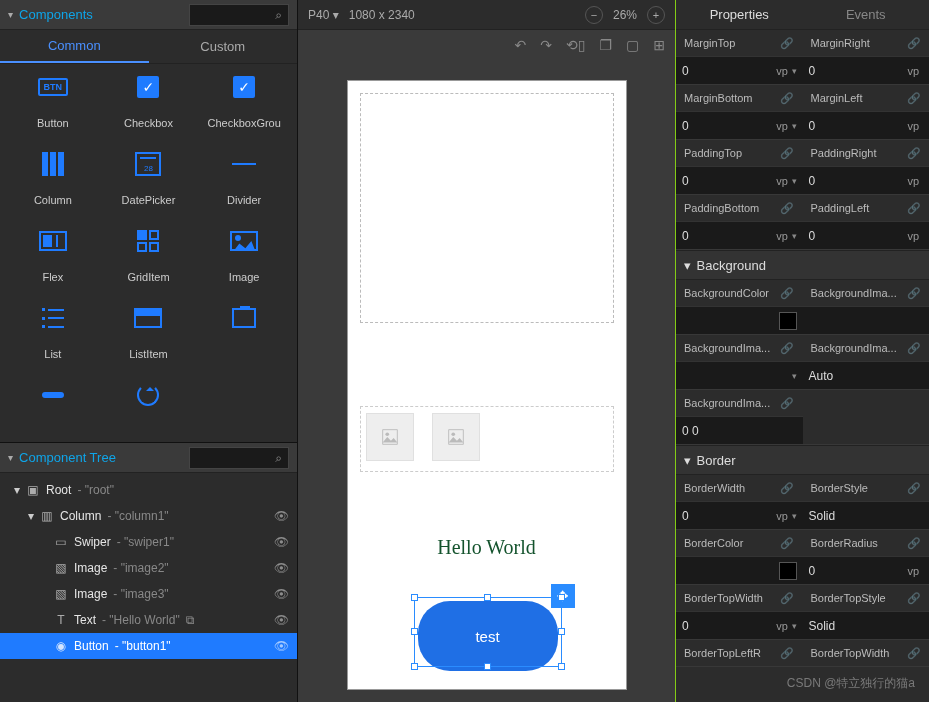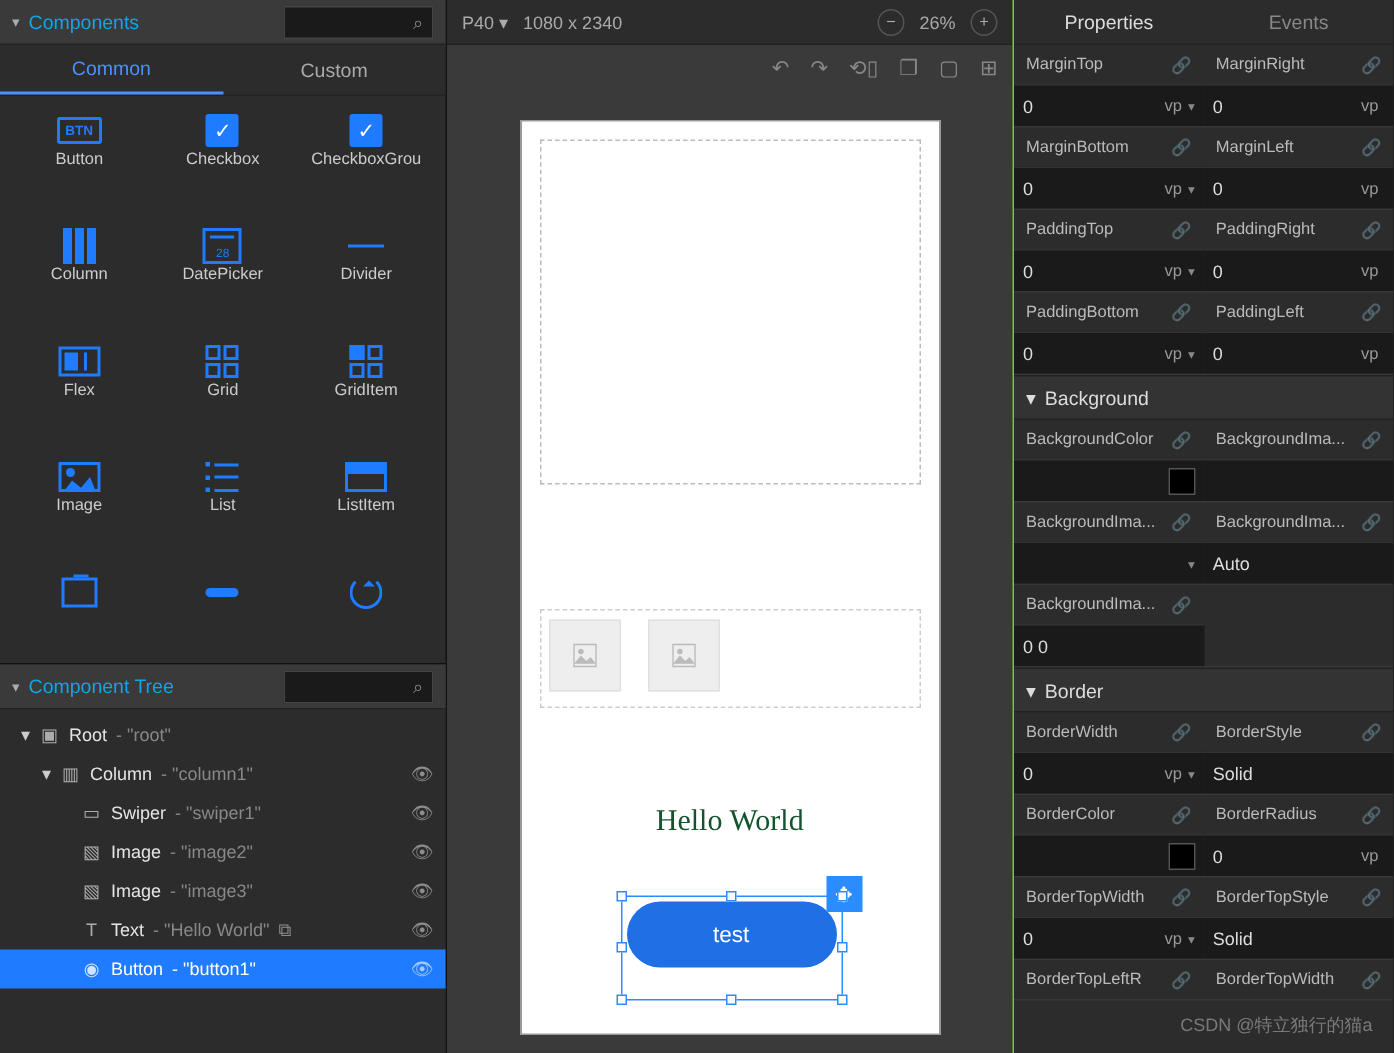--- a/index.html
+++ b/index.html
@@ -9,21 +9,21 @@
 
 .left { width: 298px; background: #2c2c2c; display: flex; flex-direction: column; border-right:1px solid #111;}
 .panel-hdr { background: #3a3a3a; height: 30px; display: flex; align-items: center; padding: 0 8px; gap: 6px; border-bottom:1px solid #222;}
 .panel-hdr .chev { font-size: 10px; color:#aaa;}
 .panel-hdr .title { flex: 1; font-size: 13px; color:#0ea5e9;}
 .search { background: #1a1a1a; border: 1px solid #444; height: 22px; width: 100px; display: flex; align-items: center; justify-content: flex-end; padding-right: 6px; color:#888;}
 .tabs { display: flex; height: 34px; background:#2c2c2c; border-bottom:1px solid #222;}
 .tab { flex: 1; display: flex; align-items: center; justify-content: center; font-size: 13px; color: #aaa; cursor:pointer;}
 .tab.active { color: #4a90ff; border-bottom: 2px solid #4a90ff; }
 .comp-grid { display: grid; grid-template-columns: repeat(3,1fr); padding: 10px 5px; gap: 15px 0; overflow:auto; flex:1;}
-.comp-item { display:flex; flex-direction:column; align-items:center; gap:0; cursor:pointer;}
+.comp-item { display:flex; flex-direction:column; align-items:center; gap:17px; cursor:pointer;}
 .comp-item .ico { width:32px; height:26px; display:flex; align-items:center; justify-content:center;}
 .comp-item .lbl { font-size:11px; color:#ccc;}
 
 
 .i-btn{border:2px solid #1f7bff;color:#1f7bff;font-size:9px;font-weight:bold;padding:2px 4px;border-radius:2px;}
 .i-check{width:22px;height:22px;background:#1f7bff;display:flex;align-items:center;justify-content:center;color:#fff;font-size:14px;border-radius:2px;}
 .i-col{display:flex;gap:2px;}
 .i-col span{width:6px;height:24px;background:#1f7bff;}
 .i-date{width:26px;height:24px;border:2px solid #1f7bff;position:relative;color:#1f7bff;font-size:8px;display:flex;align-items:flex-end;justify-content:center;padding-bottom:1px;}
 .i-date:before{content:"";position:absolute;top:3px;left:3px;right:3px;height:2px;background:#1f7bff;}
@@ -73,21 +73,21 @@
 .toolbar span{cursor:pointer;font-size:14px;}
 .canvas-wrap{flex:1;display:flex;justify-content:center;padding-top:20px;overflow:hidden;}
 .device{width:280px;height:610px;background:#fff;border:1px solid #999;position:relative;}
 .dotbox{position:absolute;border:1px dashed #bbb;}
 .db1{top:12px;left:12px;right:12px;height:230px;}
 .pimg{width:48px;height:48px;background:#eee;display:flex;align-items:center;justify-content:center;border:1px solid #e0e0e0;}
 .pimg svg{fill:#bbb;}
 .imgrow{position:absolute;top:332px;left:18px;display:flex;gap:18px;}
 .dot2{position:absolute;top:325px;left:12px;right:12px;height:66px;border:1px dashed #ccc;}
 .hello{position:absolute;top:455px;left:0;right:0;text-align:center;font-size:20px;color:#14532d;font-family:Georgia,serif;}
-.btn-test{position:absolute;top:520px;left:70px;width:140px;height:44px;background:#1f6fe5;border-radius:32px;display:flex;align-items:center;justify-content:center;color:#fff;font-size:15px;text-align:center;}
+.btn-test{position:absolute;top:520px;left:70px;width:140px;height:70px;background:#1f6fe5;border-radius:32px;display:flex;align-items:center;justify-content:center;color:#fff;font-size:15px;text-align:center;}
 .sel-box{position:absolute;border:1px solid #2a8cff;}
 .handle{position:absolute;width:7px;height:7px;background:#fff;border:1px solid #2a8cff;}
 .move-h{position:absolute;top:-14px;right:-14px;width:24px;height:24px;background:#2a8cff;color:#fff;display:flex;align-items:center;justify-content:center;font-size:14px;}
 
 
 .right{width:254px;background:#2c2c2c;display:flex;flex-direction:column;border-left:1px solid #84cc16;overflow:hidden;}
 .rtabs{height:30px;display:flex;background:#2c2c2c;border-bottom:1px solid #222;}
 .rtab{flex:1;display:flex;align-items:center;justify-content:center;color:#888;font-size:13px;cursor:pointer;}
 .rtab.active{color:#ddd;}
 .props{flex:1;overflow-y:auto;}
@@ -165,31 +165,20 @@
           <div class="ico">
             <span class="i-flex">
               <span></span>
               <span></span>
             </span>
           </div>
           <span class="lbl">Flex</span>
         </div>
       <div class="comp-item">
           <div class="ico">
-            <span class="i-grid">
-              <span></span>
-              <span></span>
-              <span></span>
-              <span></span>
-            </span>
-          </div>
-          <span class="lbl">Grid</span>
-        </div>
-      <div class="comp-item">
-          <div class="ico">
             <span class="i-gitem">
               <span></span>
               <span></span>
               <span></span>
               <span></span>
             </span>
           </div>
           <span class="lbl">GridItem</span>
         </div>
       <div class="comp-item">

